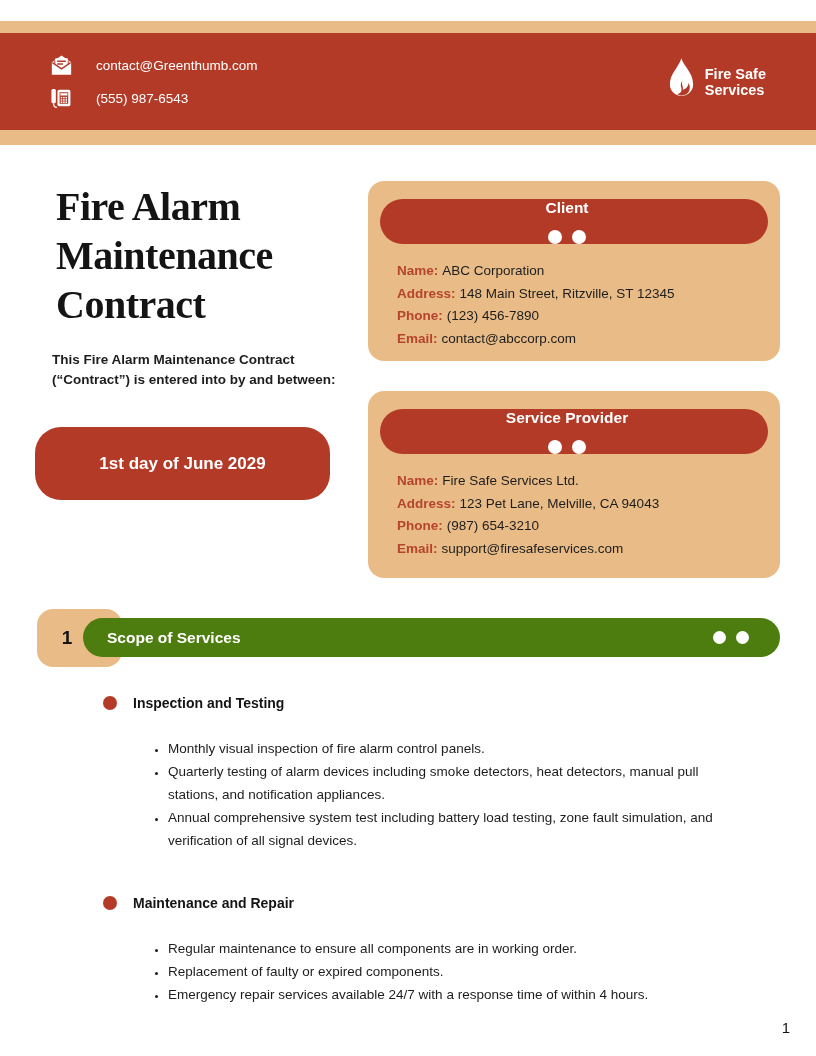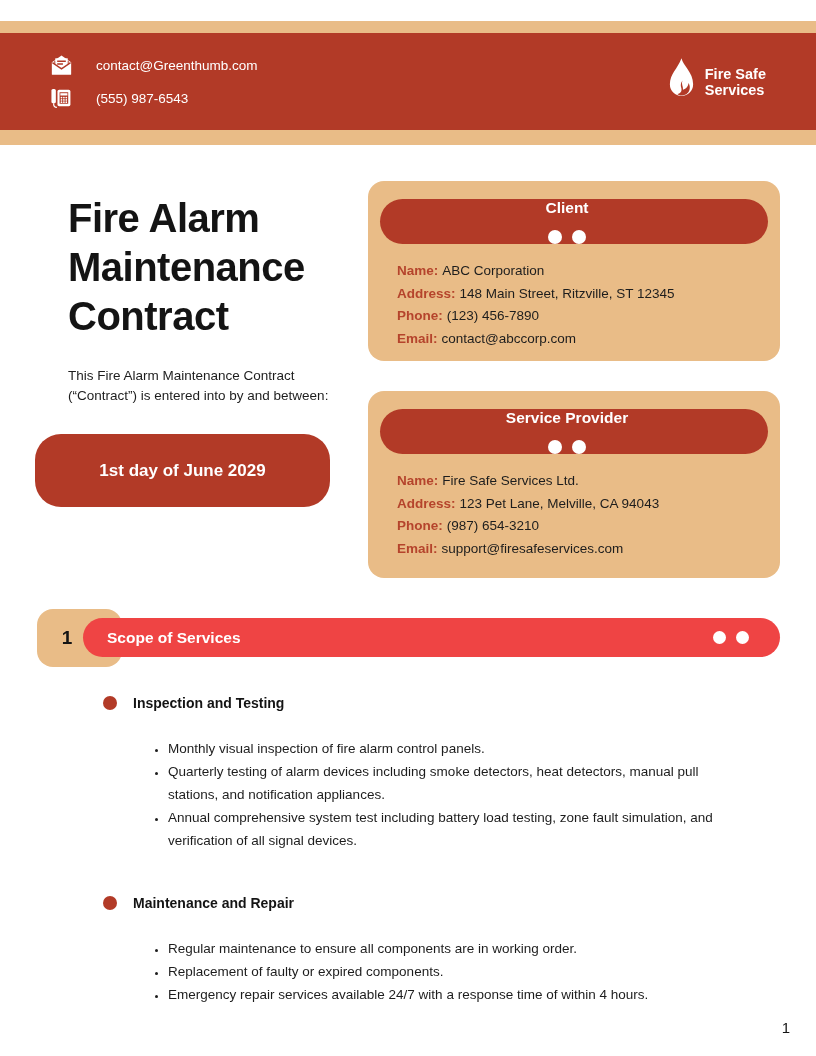--- a/index.html
+++ b/index.html
@@ -23,21 +23,21 @@
   
   .doc-title {
     position:absolute; left:52px; top:178px; width:310px;
     font-size:40px; line-height:49px; font-weight:bold; color:#141414; letter-spacing:-0.5px;
   }
   .intro { position:absolute; left:52px; top:350px; width:292px; font-size:13.5px; line-height:19.5px; }
   .date-banner {
     position:absolute; left:35px; top:427px; width:295px; height:73px;
     background:#b23a27; border-radius:26px; color:#fff;
     display:flex; align-items:center; justify-content:center;
-    font-size:17px; font-weight:bold;margin-top:7px;
+    font-size:17px; font-weight:bold;
   }
   
   .card {
     position:absolute; left:368px; width:412px; background:#e9bc87;
     border-radius:16px; padding:18px 12px 0; box-sizing:border-box;
   }
   .card-client   { top:181px; height:180px; }
   .card-provider { top:391px; height:187px; }
   .card-header {
     height:45px; background:#b23a27; border-radius:22.5px;
@@ -53,21 +53,21 @@
   .section-badge {
     position:absolute; left:0; top:0; width:85px; height:58px;
     background:#e9bc87; border-radius:16px;
   }
   .section-num {
     position:absolute; left:14px; top:0; width:32px; height:58px; line-height:58px;
     text-align:center; font-size:19px; font-weight:bold; color:#141414;
   }
   .section-bar {
     position:absolute; left:46px; right:0; top:9px; height:39px;
-    background:#ef4444; border-radius:19.5px;
+    background:#4d7c0f; border-radius:19.5px;
     display:flex; align-items:center; justify-content:space-between;
     padding:0 31px 0 24px; box-sizing:border-box;
     color:#fff; font-weight:bold; font-size:15.5px;
   }
   .section-bar .dot { width:13px; height:13px; }
   
   .sub { position:absolute; left:103px; width:648px; }
   .sub-1 { top:695px; }
   .sub-2 { top:895px; }
   .sub-head { display:flex; align-items:center; gap:16px; font-weight:bold; font-size:14px; color:#141414; }
@@ -131,22 +131,22 @@
           <path fill="#b23a27" d="M17 24 c-1.5 4 1 6.5 0.5 9.5 c3.5 -1 5.5 -3.5 5.8 -7 c1.8 3 2 7.5 -1.2 10.8 c-2.5 2.6 -7.4 3 -10.4 0.6 c3.8 -0.4 5 -3.4 4 -6.4 c-0.8 -2.6 -0.5 -5 1.3 -7.5 Z"></path>
         </svg>
       </span>
       <span class="logo-text">
         <span>Fire Safe</span><br>
         <span>Services</span>
       </span>
     </div>
   </div>
 
-  <h1 class="doc-title" style="margin:16px;">Fire Alarm Maintenance Contract</h1>
-  <p class="intro" style="margin:16px;">This Fire Alarm Maintenance Contract (“Contract”) is entered into by and between:</p>
+  <h1 class="doc-title" style="margin:4px;font-family:Liberation Serif, serif;">Fire Alarm Maintenance Contract</h1>
+  <p class="intro" style="margin:0;font-weight:bold;">This Fire Alarm Maintenance Contract (“Contract”) is entered into by and between:</p>
 
   <div class="date-banner">1st day of June 2029</div>
 
   <div class="card card-client">
     <div class="card-header">
       <span>Client</span>
       <span class="dots">
           <span class="dot"></span>
           <span class="dot"></span>
         </span>

